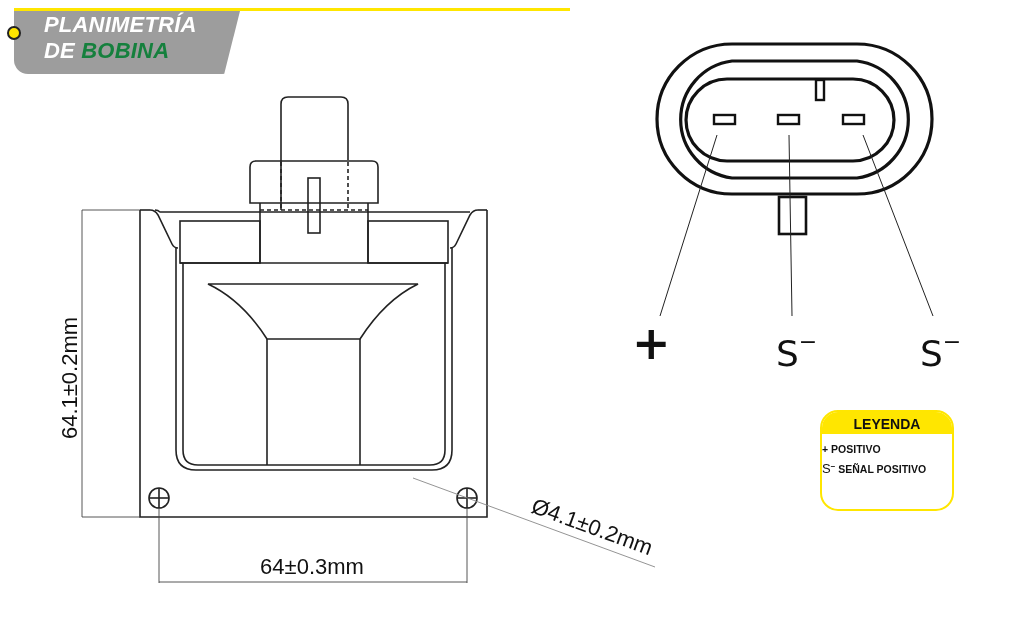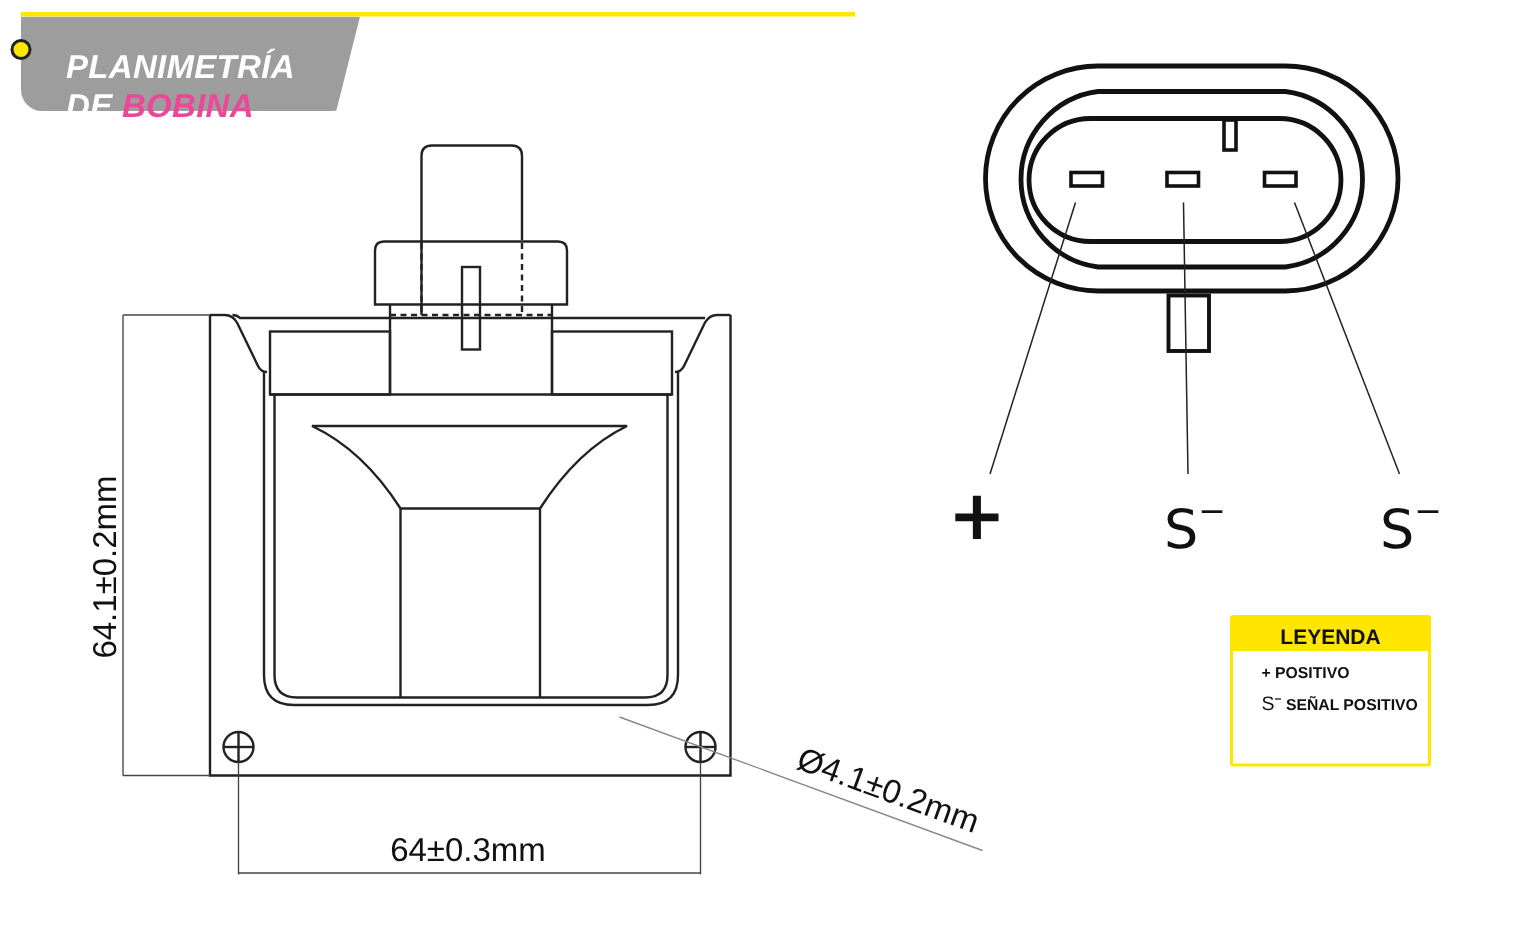--- a/index.html
+++ b/index.html
@@ -1,30 +1,30 @@
 <!DOCTYPE html>
 <html><head>
 <meta charset="utf-8">
 <style>
   html, body { margin: 0; padding: 0; background: #ffffff; }
   body { width: 1024px; height: 628px; position: relative; overflow: hidden; font-family: "Liberation Sans", sans-serif; }
   .title-tab { position: absolute; left: 14px; top: 11px; width: 226px; height: 63px; background: #9d9d9d; border-radius: 0 0 18px 14px; clip-path: polygon(0 0, 100% 0, 93% 100%, 0 100%); }
   .title-line { position: absolute; left: 14px; top: 8px; width: 556px; height: 3px; background: #ffe600; }
   .title-dot { position: absolute; left: 7px; top: 26px; width: 10px; height: 10px; border-radius: 50%; background: #ffe600; border: 2px solid #222; }
-  .title-text { position: absolute; left: 44px; top: 32px; font-weight: bold; font-style: italic; font-size: 22px; line-height: 26px; color: #ffffff; letter-spacing: 0.2px; }
-  .title-text .hl { color: #ec4899; margin-top: 14px; }
+  .title-text { position: absolute; left: 44px; top: 12px; font-weight: bold; font-style: italic; font-size: 22px; line-height: 26px; color: #ffffff; letter-spacing: 0.2px; }
+  .title-text .hl { color: #15803d; margin-top: 14px; }
   svg.drawing { position: absolute; left: 0; top: 0; }
   .dim-text { font-family: "Liberation Sans", sans-serif; font-size: 22px; fill: #111; }
   .pin-label { position: absolute; font-family: "DejaVu Sans", sans-serif; color: #111; }
   .pin-plus { left: 632px; top: 318px; font-size: 46px; font-weight: bold; line-height: 50px; }
   .pin-s { font-size: 36px; line-height: 40px; }
   .pin-s sup { font-size: 22px; position: relative; top: -4px; }
-  .legend { position: absolute; left: 820px; top: 410px; width: 130px; height: 97px; border: 2px solid #ffe600; border-radius: 2px; background: #fff; overflow: hidden; }
+  .legend { position: absolute; left: 820px; top: 410px; width: 130px; height: 97px; border: 2px solid #ffe600; border-radius: 18px; background: #fff; overflow: hidden; }
   .legend-head { background: #ffe600; height: 22px; text-align: center; font-weight: bold; font-size: 14px; line-height: 24px; color: #111; }
-  .legend-item { font-weight: bold; font-size: 10.5px; color: #111; padding-left: 19px; margin-top: 6px; }
+  .legend-item { font-weight: bold; font-size: 10.5px; color: #111; padding-left: 0; margin-top: 6px; }
 </style>
 </head>
 <body>
 
 <div class="title-line"></div>
 <div class="title-tab"></div>
 <div class="title-dot"></div>
 <div class="title-text">
   <div>PLANIMETRÍA</div>
   <div><span>DE </span><span class="hl">BOBINA</span></div>

